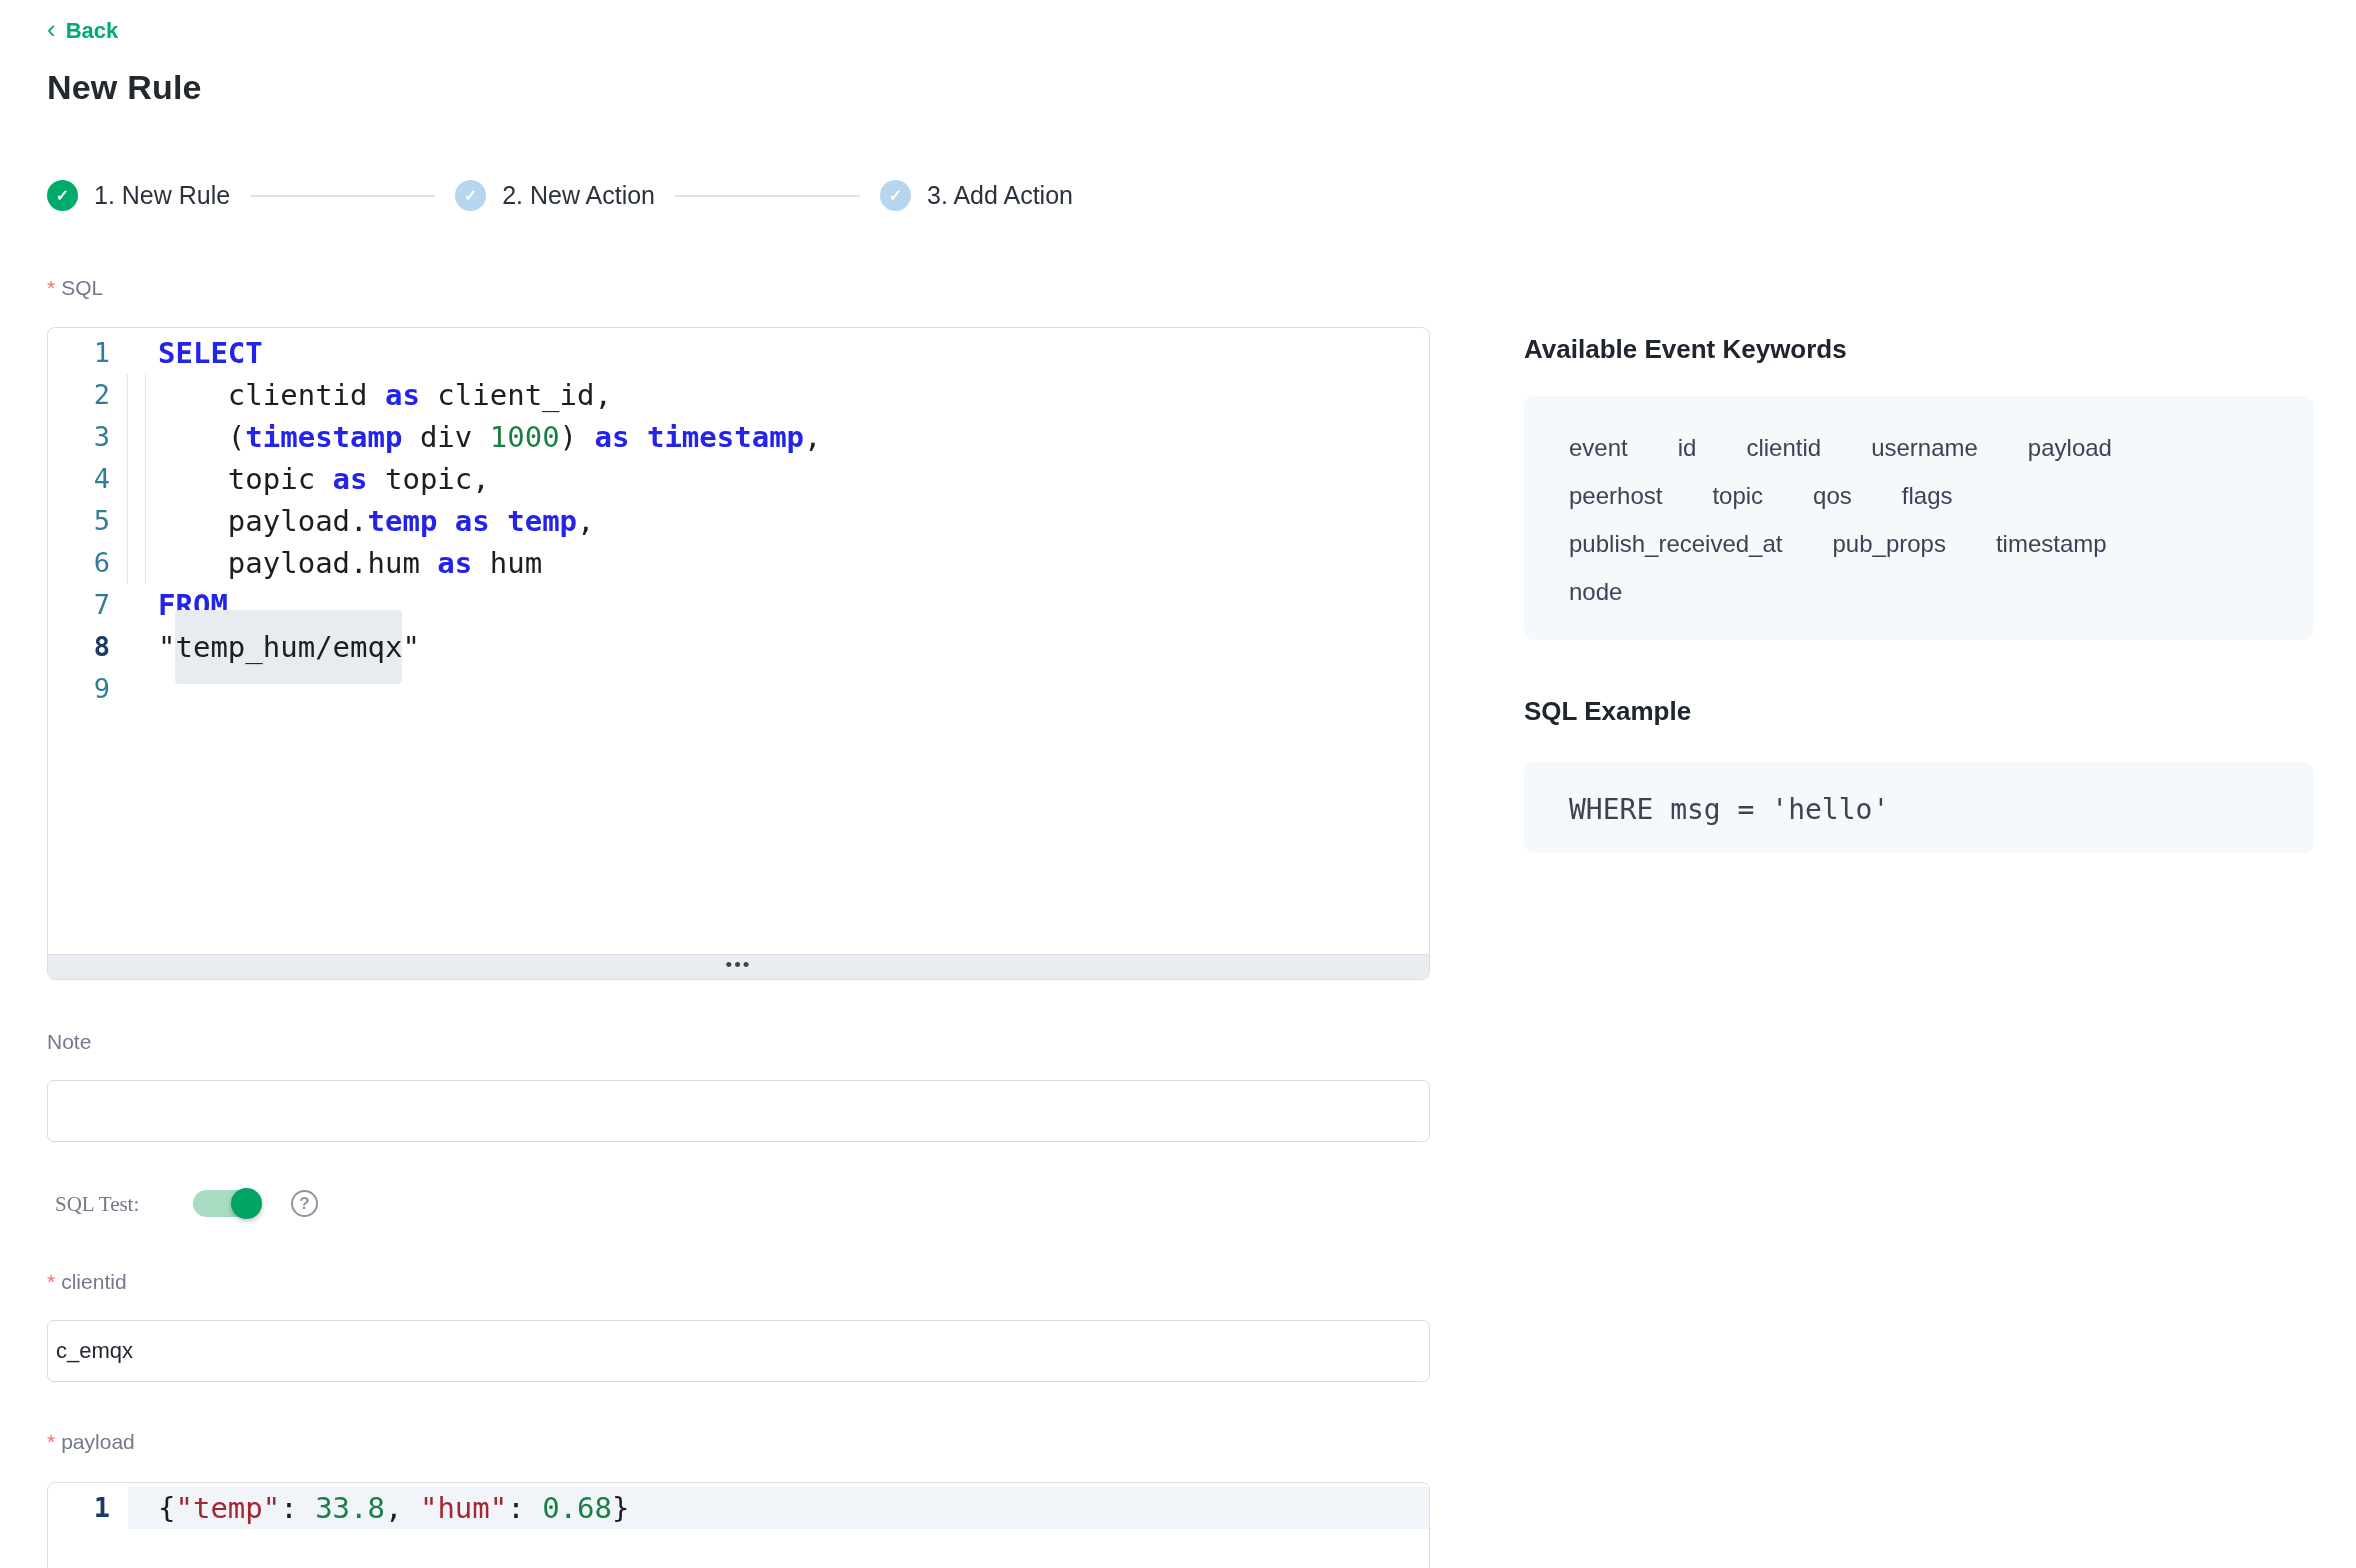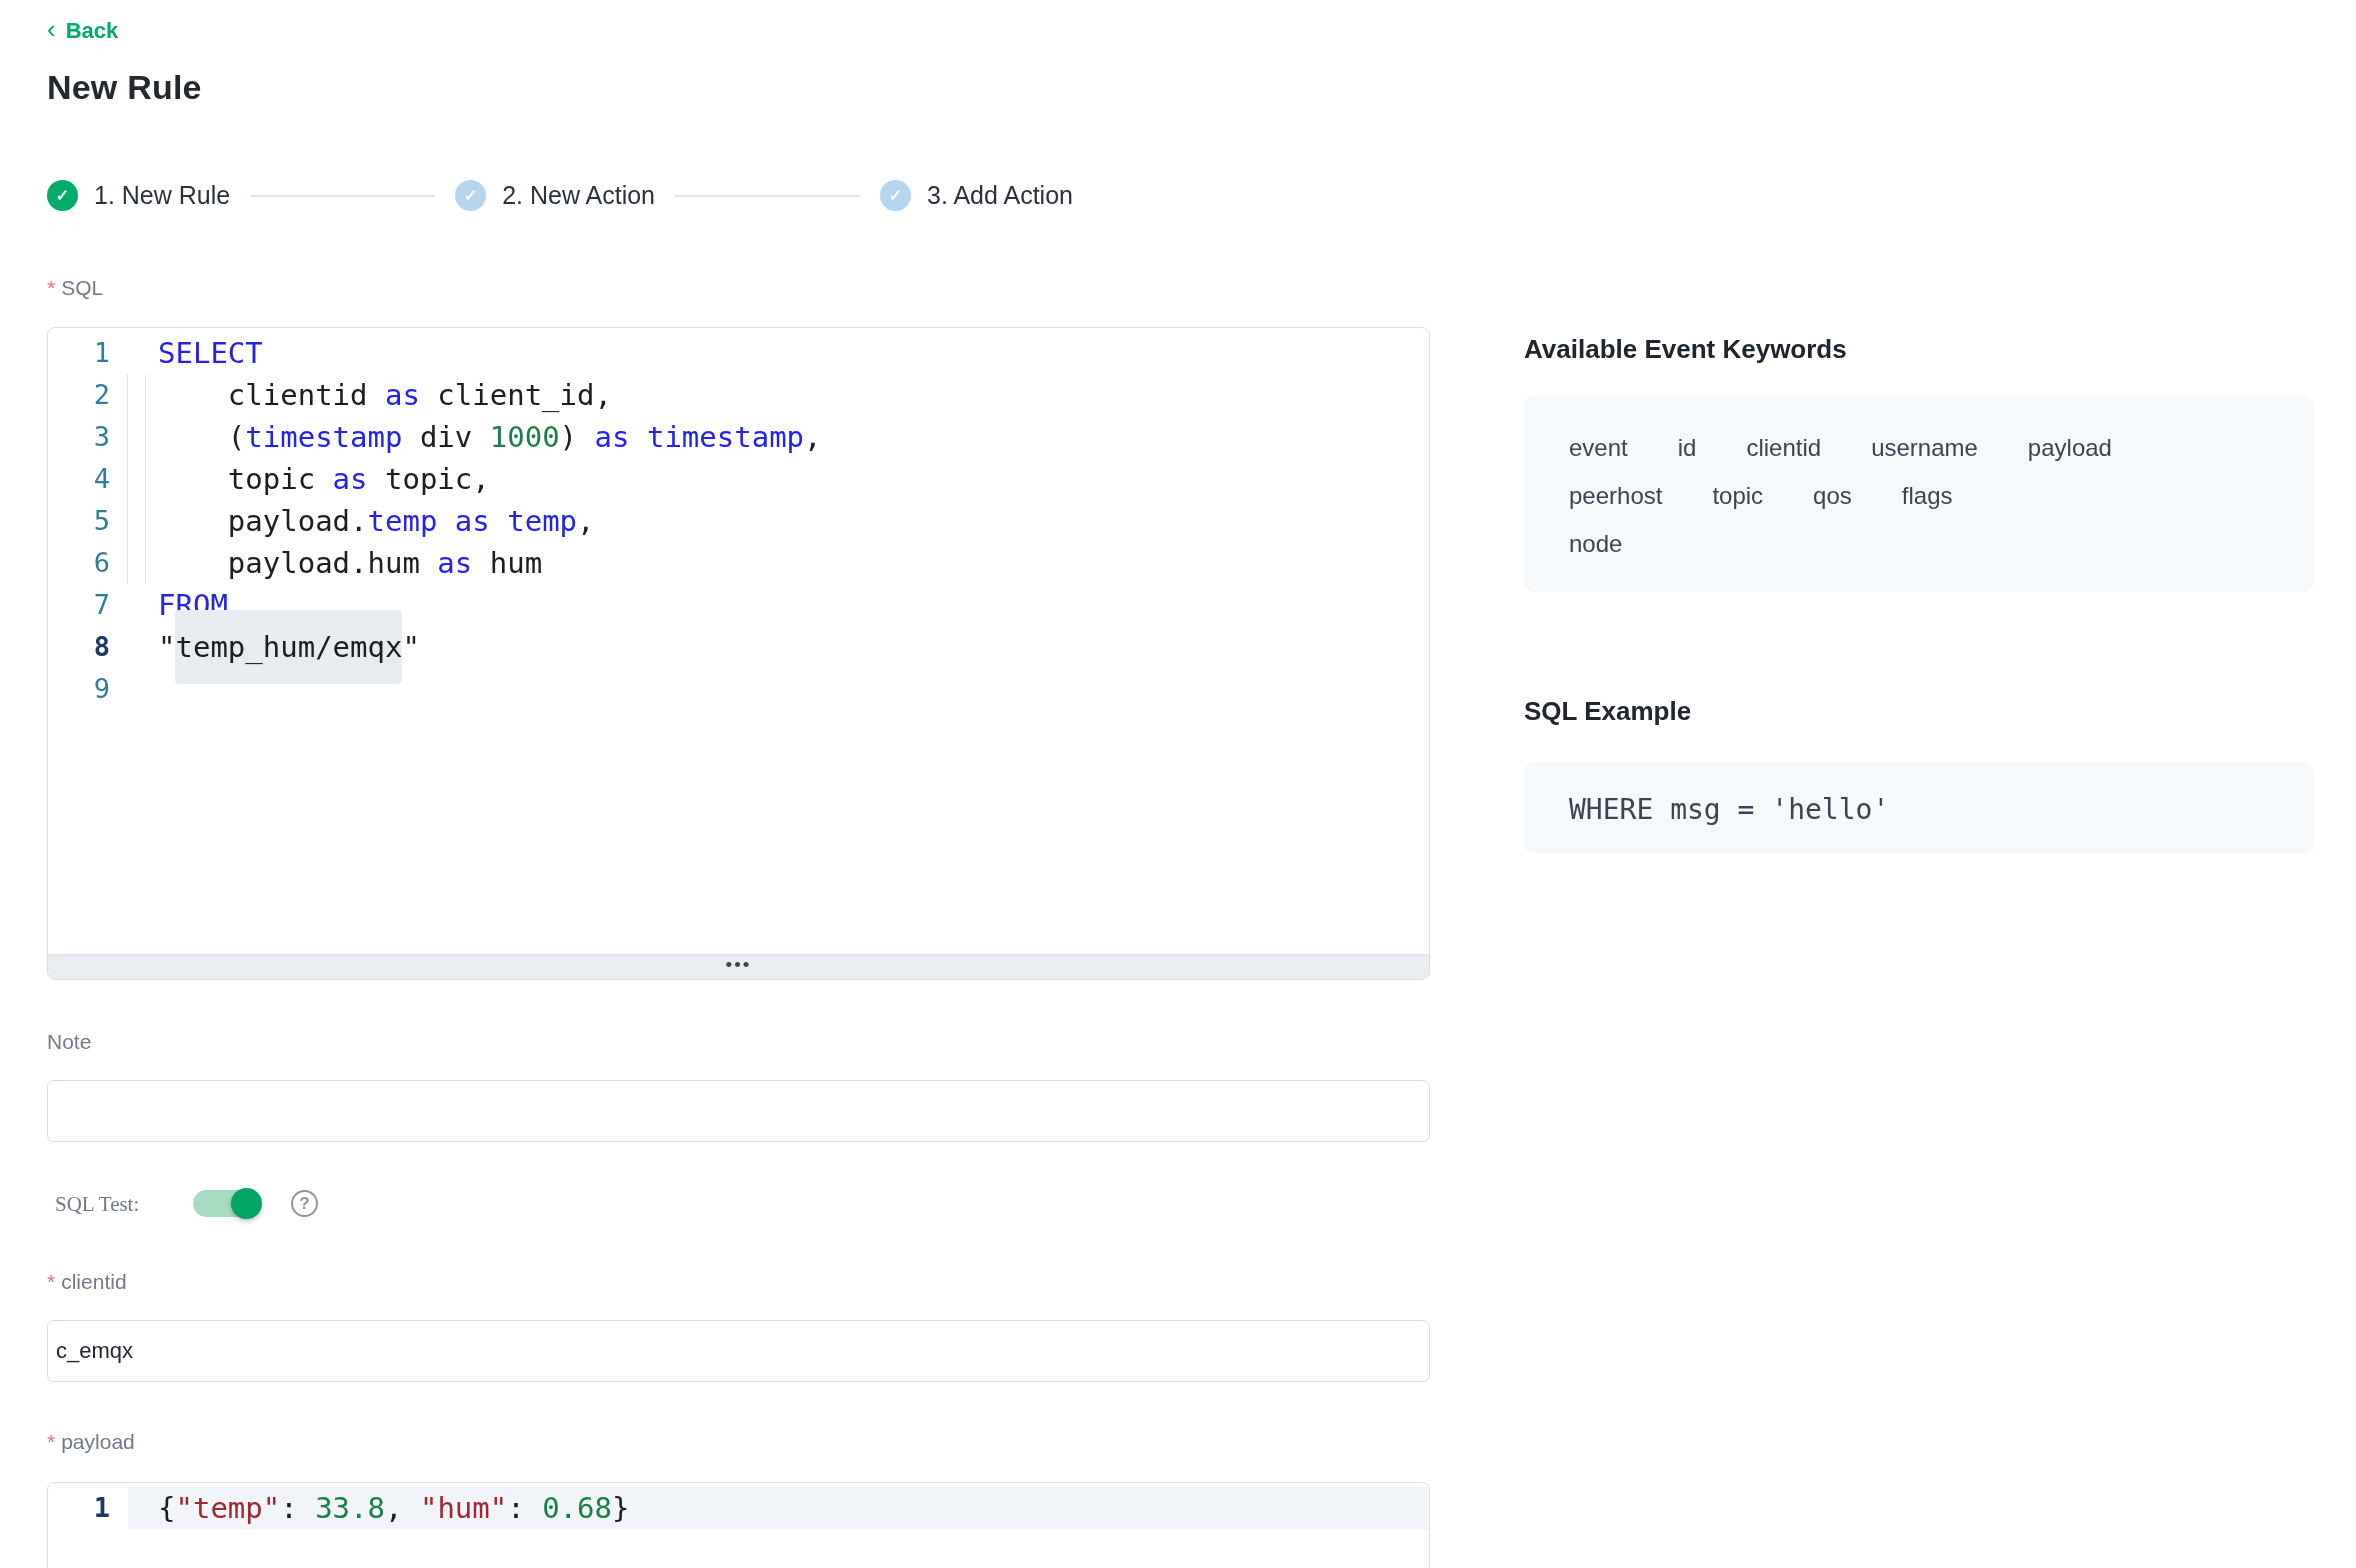--- a/index.html
+++ b/index.html
@@ -32,21 +32,21 @@
   .editor { left:47px; width:1383px; background:#fff; border:1px solid #dadde3;
             border-radius:8px; overflow:hidden; }
   .editor-lines { position:relative; padding-top:4px; }
   .code-line { display:flex; height:42px; line-height:42px;
                font-family:"DejaVu Sans Mono", monospace; font-size:29px; }
   .ln { width:80px; padding-right:18px; text-align:right; color:#2f7e9a;
         font-size:27px; flex:0 0 auto; user-select:none; }
   .ln.active { color:#1b3a66; font-weight:700; }
   .lc { flex:1 1 auto; padding-left:30px; white-space:pre; color:#1a1d21; }
   .lc.active-line { background:#f1f5f9; }
-  .tok-kw  { color:#2323ea; }
+  .tok-kw  { color:#2323ea;font-weight:bold; }
   .tok-num { color:#1a7f45; }
   .tok-key { color:#a32731; }
   .tok-hl  { background:#e8ecf1; border-radius:4px; padding:20px 0; }
   .indent-guide { position:absolute; width:1px; background:#e3e6ea; }
   .editor-footer { position:absolute; left:0; right:0; bottom:0; height:25px;
                    background:#e9ecf0; border-top:1px solid #dfe2e7;
                    display:flex; align-items:center; justify-content:center;
                    cursor:row-resize; }
   .footer-dots { font-size:19px; letter-spacing:2px; color:#3f454e; line-height:1;
                  transform:translateY(-3px); }
@@ -163,20 +163,25 @@
       <span class="kw-item">username</span>
       <span class="kw-item">payload</span>
     </div>
     <div class="kw-row">
       <span class="kw-item">peerhost</span>
       <span class="kw-item">topic</span>
       <span class="kw-item">qos</span>
       <span class="kw-item">flags</span>
     </div>
     <div class="kw-row">
+      <span class="kw-item">publish_received_at</span>
+      <span class="kw-item">pub_props</span>
+      <span class="kw-item">timestamp</span>
+    </div>
+    <div class="kw-row">
       <span class="kw-item">node</span>
     </div>
   </div>
 
 <div class="abs rp-title" style="top:696px;">SQL Example</div>
 
 <div class="abs rp-panel ex-panel" id="ex-panel">
     <div class="ex-line">WHERE msg = 'hello'</div>
   </div>
 

